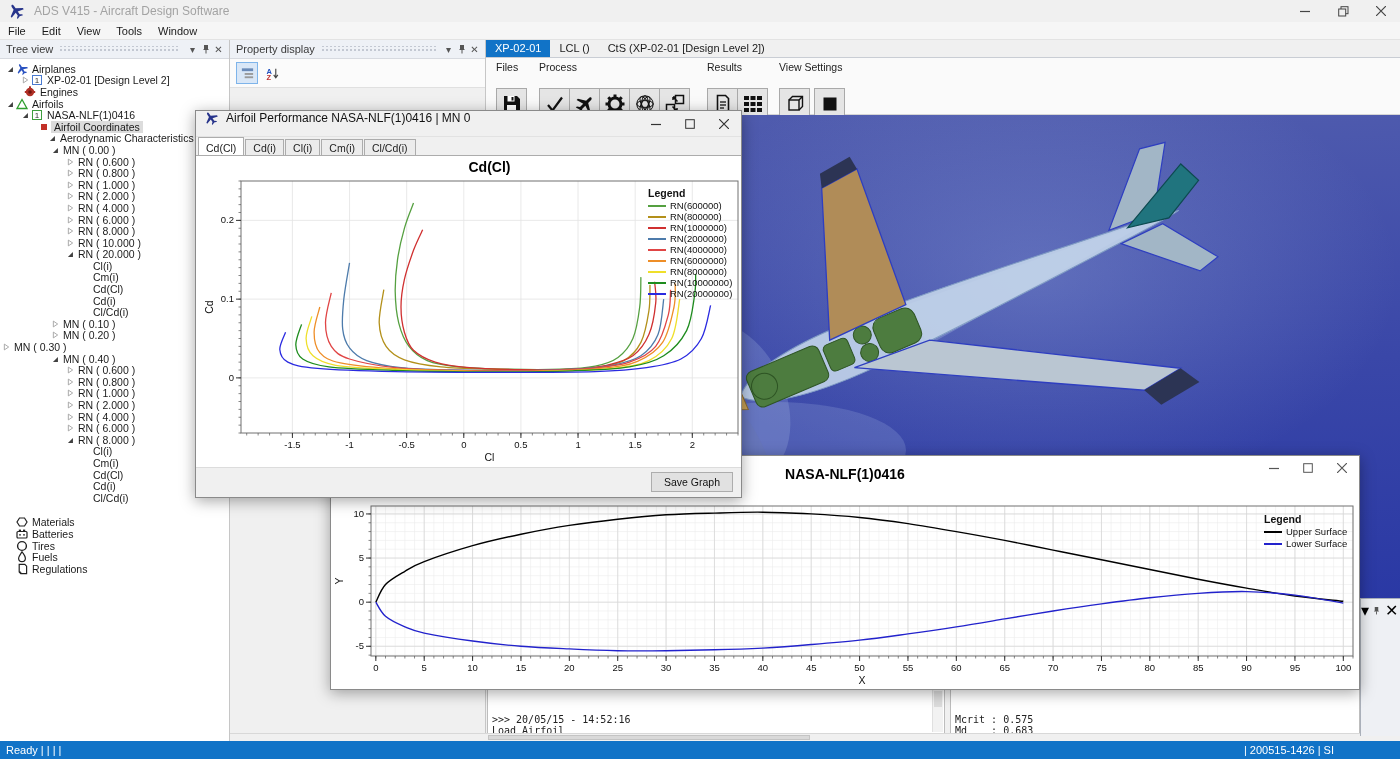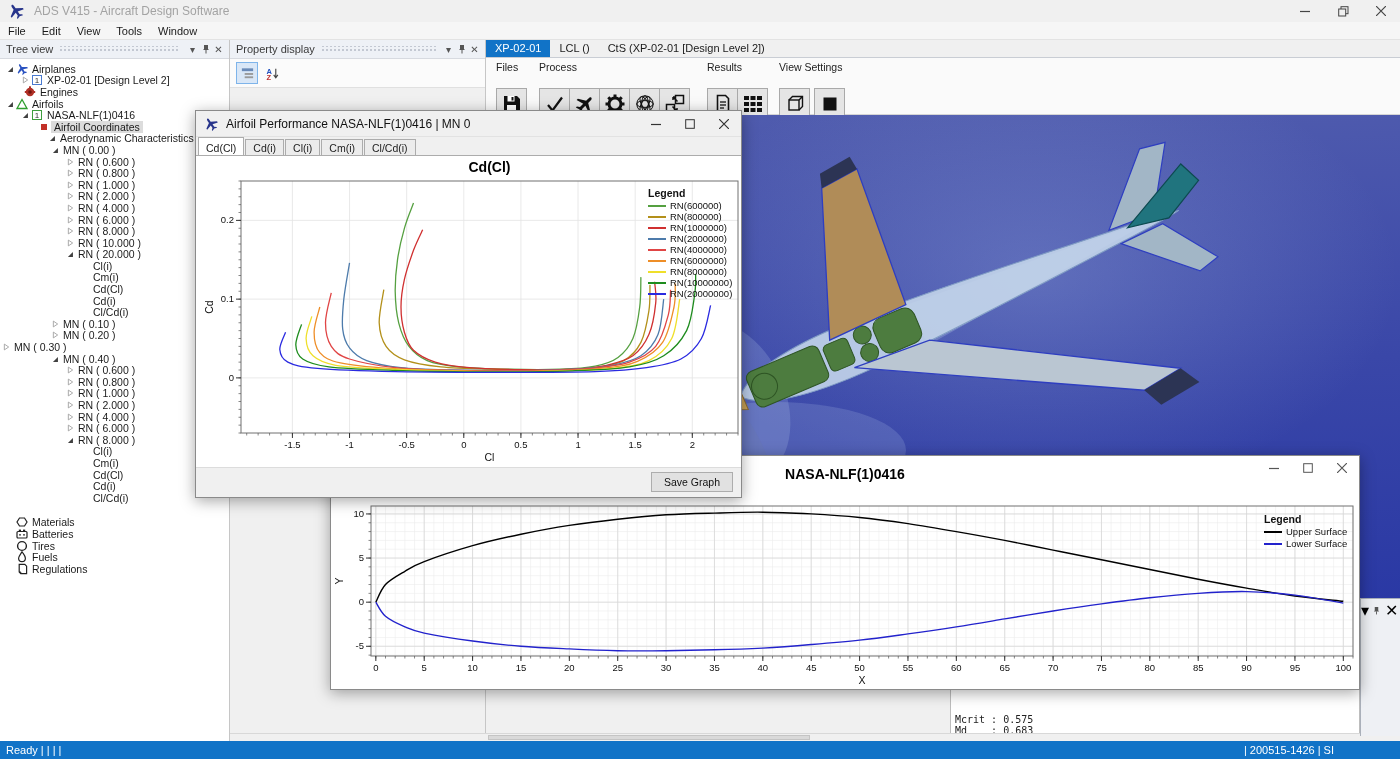--- a/index.html
+++ b/index.html
@@ -65,21 +65,21 @@
   #hscroll { position:absolute; left:230px; top:733px; width:1130px; height:8px; background:#f0f0f0; border-top:1px solid #d8d8d8; }
   #hscroll .thumb { position:absolute; left:258px; top:1px; width:322px; height:5px; background:#d9d9d9; border:1px solid #c4c4c4; }
 
   #statusbar { position:absolute; left:0; top:741px; width:1400px; height:18px; background:#1173c7; color:#fff; font-size:11px; display:flex; align-items:center; }
   #statusbar .sb-left { padding-left:6px; }
   #statusbar .sb-right { position:absolute; right:66px; }
 
   
   .fwin { position:absolute; background:#fff; border:1px solid #8a8a8a; box-shadow:0 3px 14px rgba(0,0,0,0.35); }
   #win-polar { left:195px; top:110px; width:547px; height:388px; z-index:40; }
-  #win-polar .fw-title { height:26px; background:#f0f0f0; display:flex; align-items:center; border-bottom:1px solid #e2e2e2; }
+  #win-polar .fw-title { height:26px; background:#f0f0f0; display:flex; align-items:flex-start; border-bottom:1px solid #e2e2e2; }
   #win-polar .fw-title .app-icon { margin-left:8px; }
   #win-polar .fw-title .fw-text { margin-left:8px; font-size:12px; color:#111; }
   .fw-ctls { position:absolute; top:0; right:0; height:26px; display:flex; }
   .fw-ctls .wbtn { width:34px; height:26px; display:flex; align-items:center; justify-content:center; color:#333; }
   #polar-tabs { position:absolute; left:0; top:26px; width:100%; height:19px; background:#f0f0f0; display:flex; padding-left:2px; border-bottom:1px solid #acacac; }
   .ctab { font-size:10.5px; padding:2px 7px; border:1px solid #acacac; border-bottom:none; background:#ececec; color:#222; margin-right:1px; margin-top:2px; }
   .ctab.active { background:#fff; margin-top:0; padding-top:4px; position:relative; z-index:2; }
   #polar-svg { position:absolute; left:0; top:45px; }
   #polar-save { position:absolute; left:0; bottom:0; width:100%; height:30px; background:#f0f0f0; border-top:1px solid #dcdcdc; }
   #save-graph-btn { position:absolute; right:8px; top:4px; padding:3px 12px; font-size:10.5px; background:#e1e1e1; border:1px solid #adadad; color:#111; }
@@ -674,20 +674,24 @@
     <div class="ds-icons">
       <span class="ph-ico">▾</span>
       <span class="ph-ico"><svg width="7" height="9" viewBox="0 0 8 10">
             <path d="M2 1h4v4l1 1H1l1-1z" fill="#555"></path>
             <line x1="4" y1="6" x2="4" y2="9.5" stroke="#555"></line>
           </svg></span>
       <span class="ph-ico">✕</span>
     </div>
   </div>
 
+  <div class="console" id="console-left">
+    <div id="console-left-lines"><div>&gt;&gt;&gt; 20/05/15 - 14:52:16</div><div>Load Airfoil</div></div>
+    <div class="vscroll"><div class="thumb"></div></div>
+  </div>
   <div class="console" id="console-right">
     <div id="console-right-lines"><div>Mcrit : 0.575</div><div>Md    : 0.683</div></div>
   </div>
   <div id="hscroll">
       <div class="thumb"></div>
     </div>
 
   <div class="fwin" id="win-geom">
     <div class="fw-ctls">
       <span class="wbtn">

